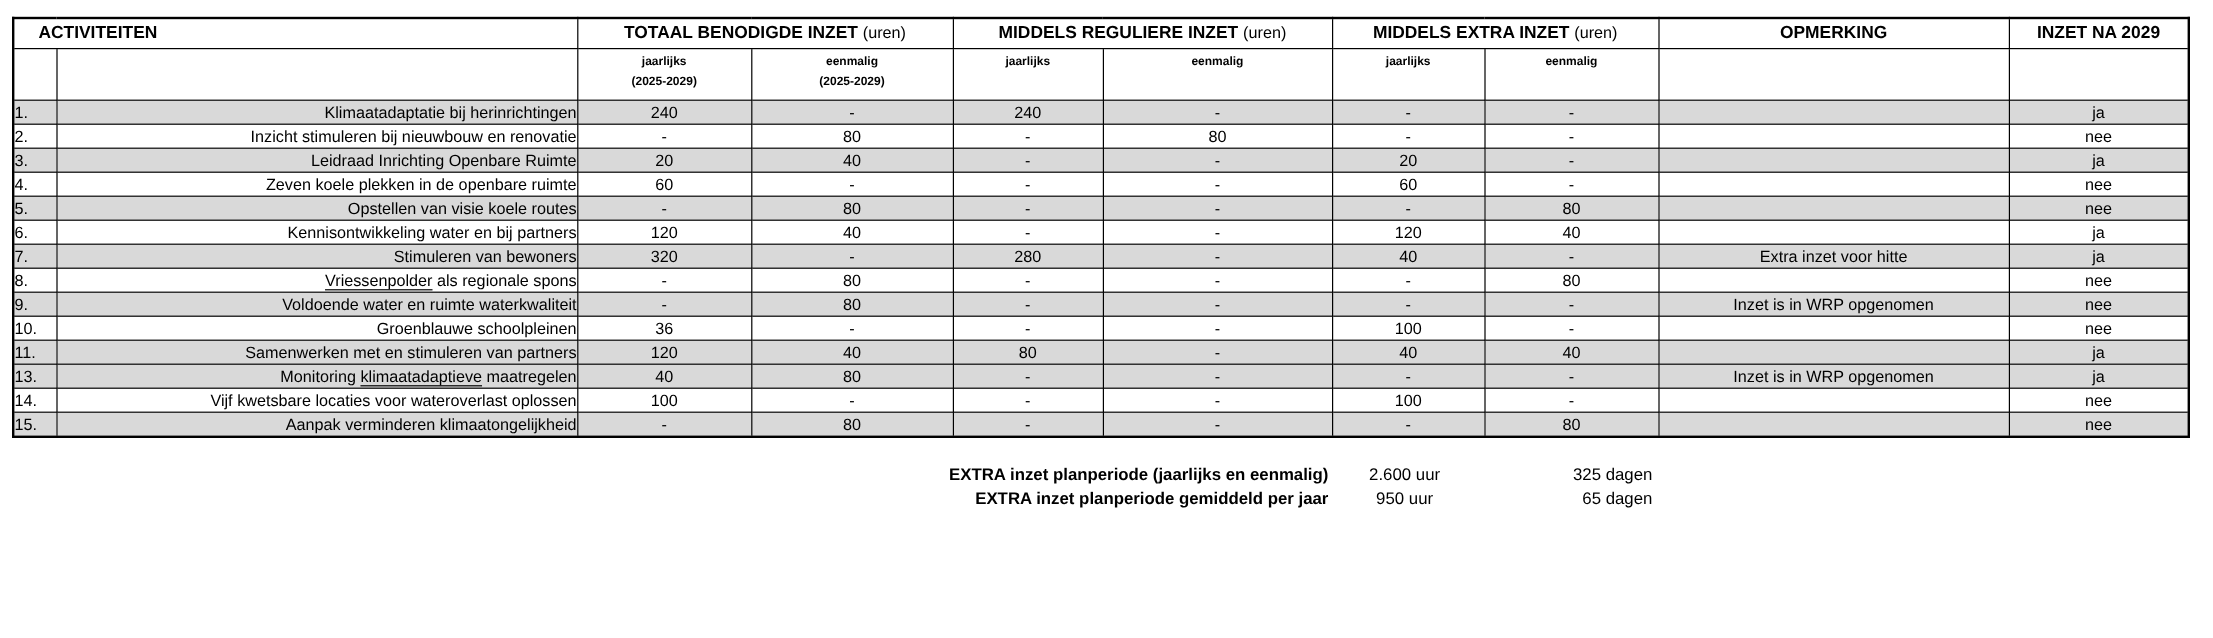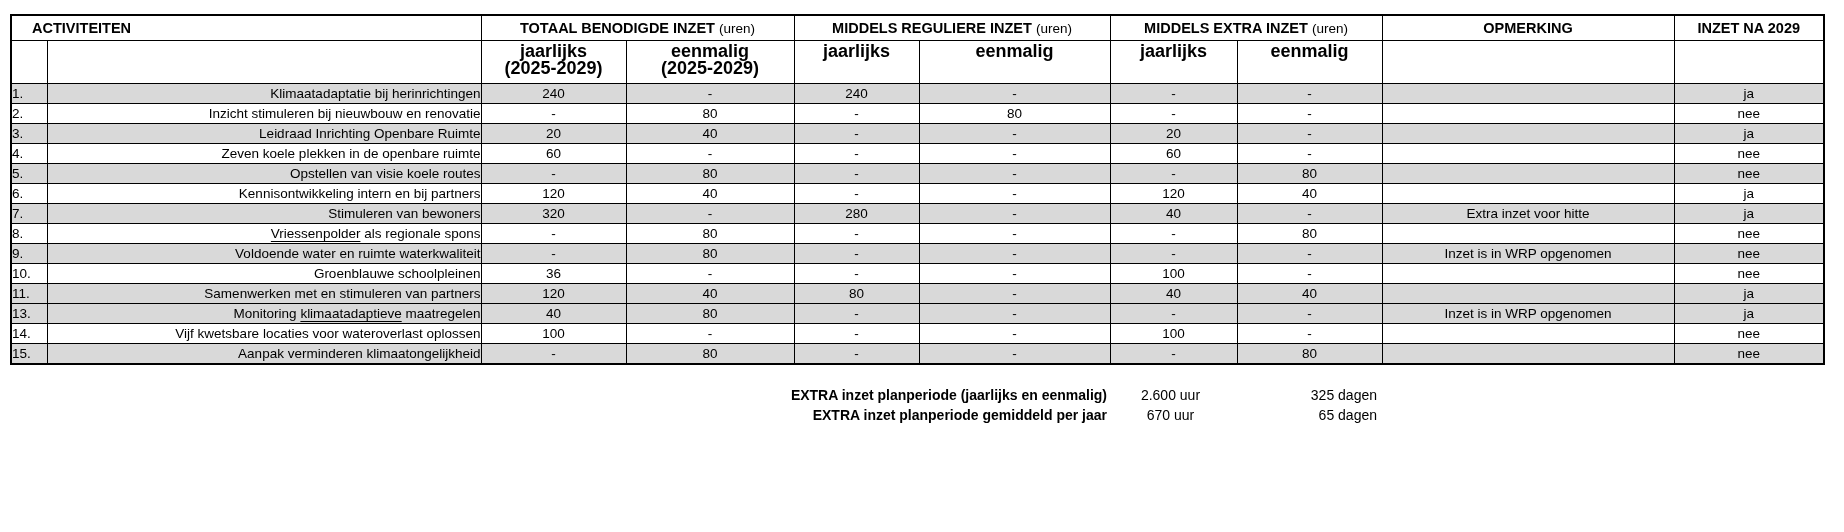--- a/index.html
+++ b/index.html
@@ -13,21 +13,21 @@
     border:2px solid #000;
   }
   table.inzet th, table.inzet td {
     border:1px solid #000; padding:0; overflow:hidden; white-space:nowrap;
   }
   
   tr.h1 th { height:24px; font-size:14.5px; font-weight:bold; text-align:center; vertical-align:middle; }
   tr.h1 th.act-head { text-align:left; padding-left:20px; }
   .unit { font-weight:normal; font-size:13.5px; }
   
-  tr.h2 th { height:40px; vertical-align:top; padding-top:2px; font-size:18px; font-weight:bold; text-align:center; line-height:17px; }
+  tr.h2 th { height:40px; vertical-align:top; padding-top:2px; font-size:10px; font-weight:bold; text-align:center; line-height:17px; }
   
   tbody td { height:19px; font-size:13.5px; vertical-align:middle; }
   tbody tr.shade td { background:#d9d9d9; }
   td.num { text-align:left; padding-left:4px; }
   td.act { text-align:right; padding-left:5px;margin-left:44px; }
   td.val, td.opm { text-align:center; }
   .wavy {
     text-decoration-line:underline; text-decoration-style:wavy;
     text-decoration-color:#cc0000; text-decoration-thickness:1px;
     text-underline-offset:3px;
@@ -153,21 +153,21 @@
           <td class="val">80</td>
           <td class="val">-</td>
           <td class="val">-</td>
           <td class="val">-</td>
           <td class="val">80</td>
           <td class="opm"></td>
           <td class="val">nee</td>
         </tr>
         <tr>
           <td class="num">6.</td>
-          <td class="act">Kennisontwikkeling intern en bij partners</td>
+          <td class="act">Kennisontwikkeling water en bij partners</td>
           <td class="val">120</td>
           <td class="val">40</td>
           <td class="val">-</td>
           <td class="val">-</td>
           <td class="val">120</td>
           <td class="val">40</td>
           <td class="opm"></td>
           <td class="val">ja</td>
         </tr>
         <tr class="shade">
@@ -270,18 +270,18 @@
   </table>
 
   <div class="summary">
     <div class="summary-row">
       <div class="s-label">EXTRA inzet planperiode (jaarlijks en eenmalig)</div>
       <div class="s-uur">2.600 uur</div>
       <div class="s-dagen">325 dagen</div>
     </div>
     <div class="summary-row">
       <div class="s-label">EXTRA inzet planperiode gemiddeld per jaar</div>
-      <div class="s-uur">670 uur</div>
+      <div class="s-uur">950 uur</div>
       <div class="s-dagen">65 dagen</div>
     </div>
   </div>
 
 </div>
 
 </body></html>

